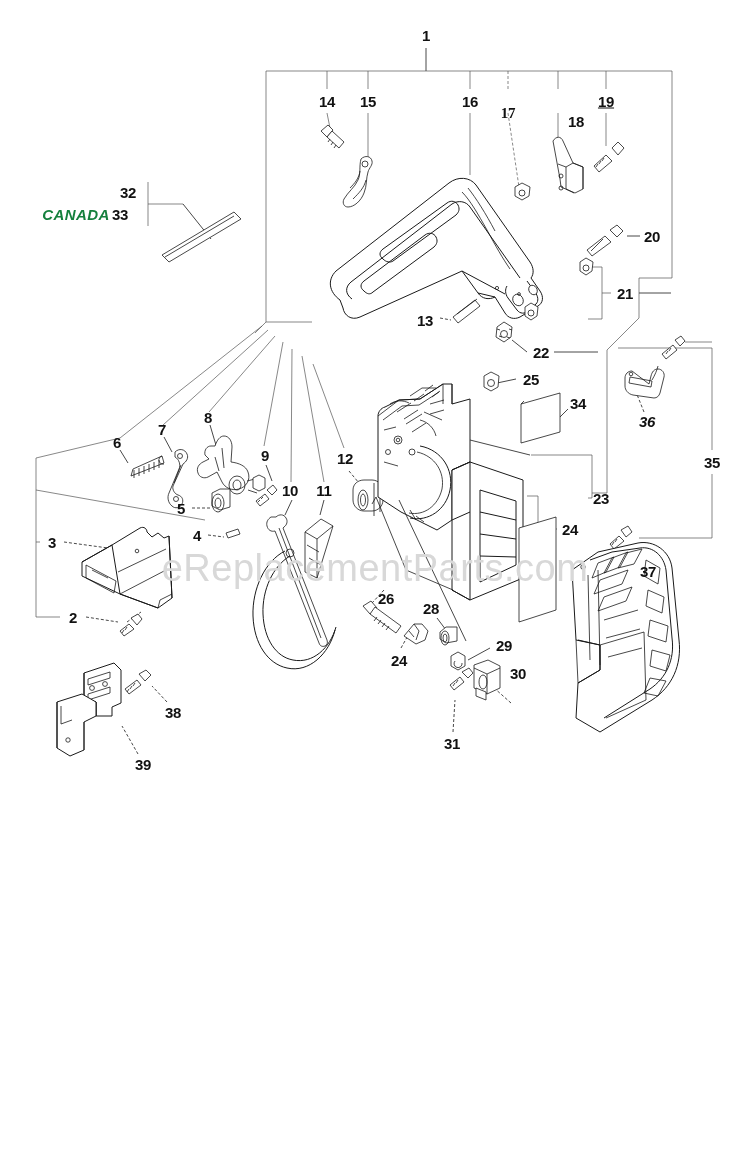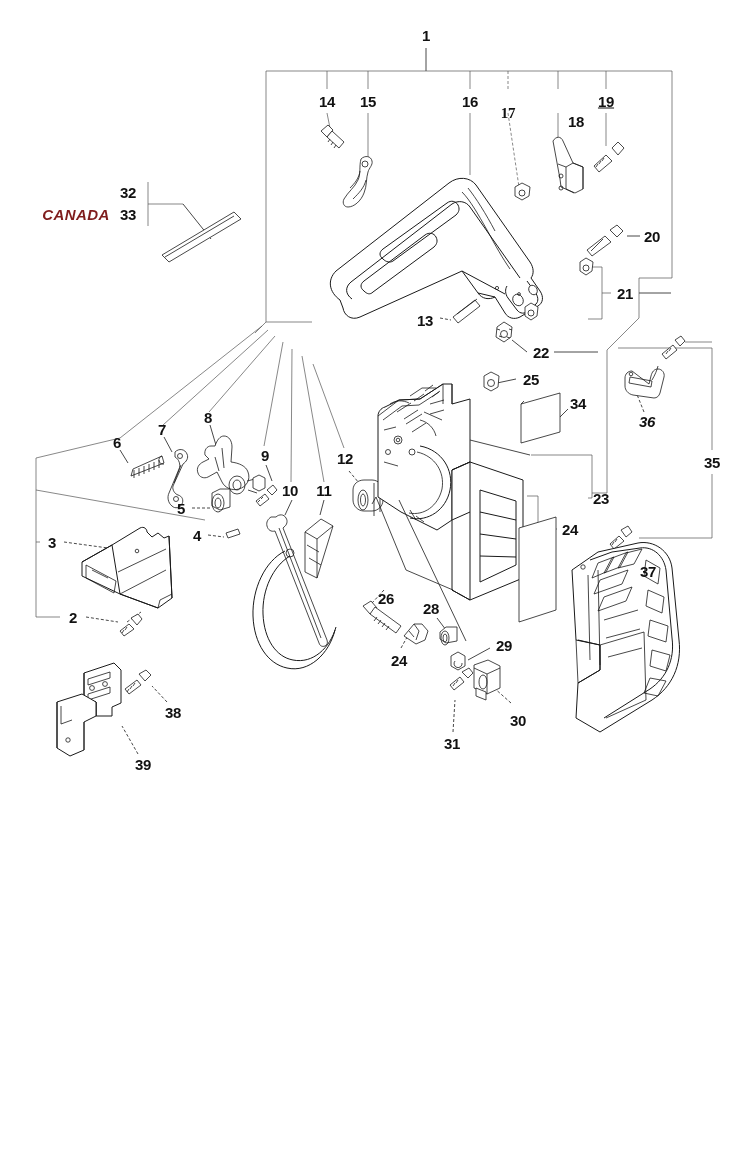--- a/index.html
+++ b/index.html
@@ -35,21 +35,21 @@
     letter-spacing: -0.3px;
     white-space: nowrap;
     transform: translate(-50%, -50%);
   }
   .country-label {
     position: absolute;
     font-family: "Liberation Sans", sans-serif;
     font-style: italic;
     font-weight: bold;
     font-size: 15px;
-    color: #7f1d1d;
+    color: #15803d;
     white-space: nowrap;
     transform: translate(-50%, -50%);
     letter-spacing: 0.4px;
   }
   .watermark {
     position: absolute;
     left: 375px;
     top: 568px;
     transform: translate(-50%, -50%);
     font-family: "Liberation Sans", sans-serif;
@@ -549,20 +549,21 @@
       <path class="wht" d="M57 702 L82 694 L96 702 L96 716 L84 722
                            L84 750 L70 756 L57 748 Z"></path>
       <path class="ln" d="M57 702 L57 748"></path>
       <path class="ln-t" d="M61 706 L61 724 L72 720"></path>
       <circle class="ln-t" cx="68" cy="740" r="2.2"></circle>
       <path class="ln-t" d="M84 722 L84 750"></path>
     </g>
 
   </svg>
 
+  <div class="watermark">eReplacementParts.com</div>
 
   <div class="country-label" style="left:76px; top:214px;">CANADA</div>
 
   <div class="num" style="left:426px; top:35px;">1</div>
   <div class="num" style="left:73px;  top:617px;">2</div>
   <div class="num" style="left:52px;  top:542px;">3</div>
   <div class="num" style="left:197px; top:535px;">4</div>
   <div class="num" style="left:181px; top:508px;">5</div>
   <div class="num" style="left:117px; top:442px;">6</div>
   <div class="num" style="left:162px; top:429px;">7</div>
@@ -581,24 +582,24 @@
   <div class="num" style="left:652px; top:236px;">20</div>
   <div class="num" style="left:625px; top:293px;">21</div>
   <div class="num" style="left:541px; top:352px;">22</div>
   <div class="num" style="left:601px; top:498px;">23</div>
   <div class="num" style="left:570px; top:529px;">24</div>
   <div class="num" style="left:531px; top:379px;">25</div>
   <div class="num" style="left:386px; top:578px;margin-top:20px;">26</div>
   <div class="num" style="left:399px; top:660px;">24</div>
   <div class="num" style="left:431px; top:608px;">28</div>
   <div class="num" style="left:504px; top:645px;">29</div>
-  <div class="num" style="left:518px; top:720px;">30</div>
+  <div class="num" style="left:518px; top:673px;">30</div>
   <div class="num" style="left:452px; top:743px;">31</div>
   <div class="num" style="left:128px; top:192px;">32</div>
-  <div class="num" style="left:128px; top:214px;">33</div>
+  <div class="num" style="left:120px; top:214px;">33</div>
   <div class="num" style="left:578px; top:403px;">34</div>
   <div class="num" style="left:712px; top:462px;">35</div>
   <div class="num" style="left:647px; top:421px;font-style:italic;">36</div>
   <div class="num" style="left:648px; top:571px;">37</div>
   <div class="num" style="left:173px; top:712px;">38</div>
   <div class="num" style="left:143px; top:764px;">39</div>
 
 </div>
 
 </body></html>

